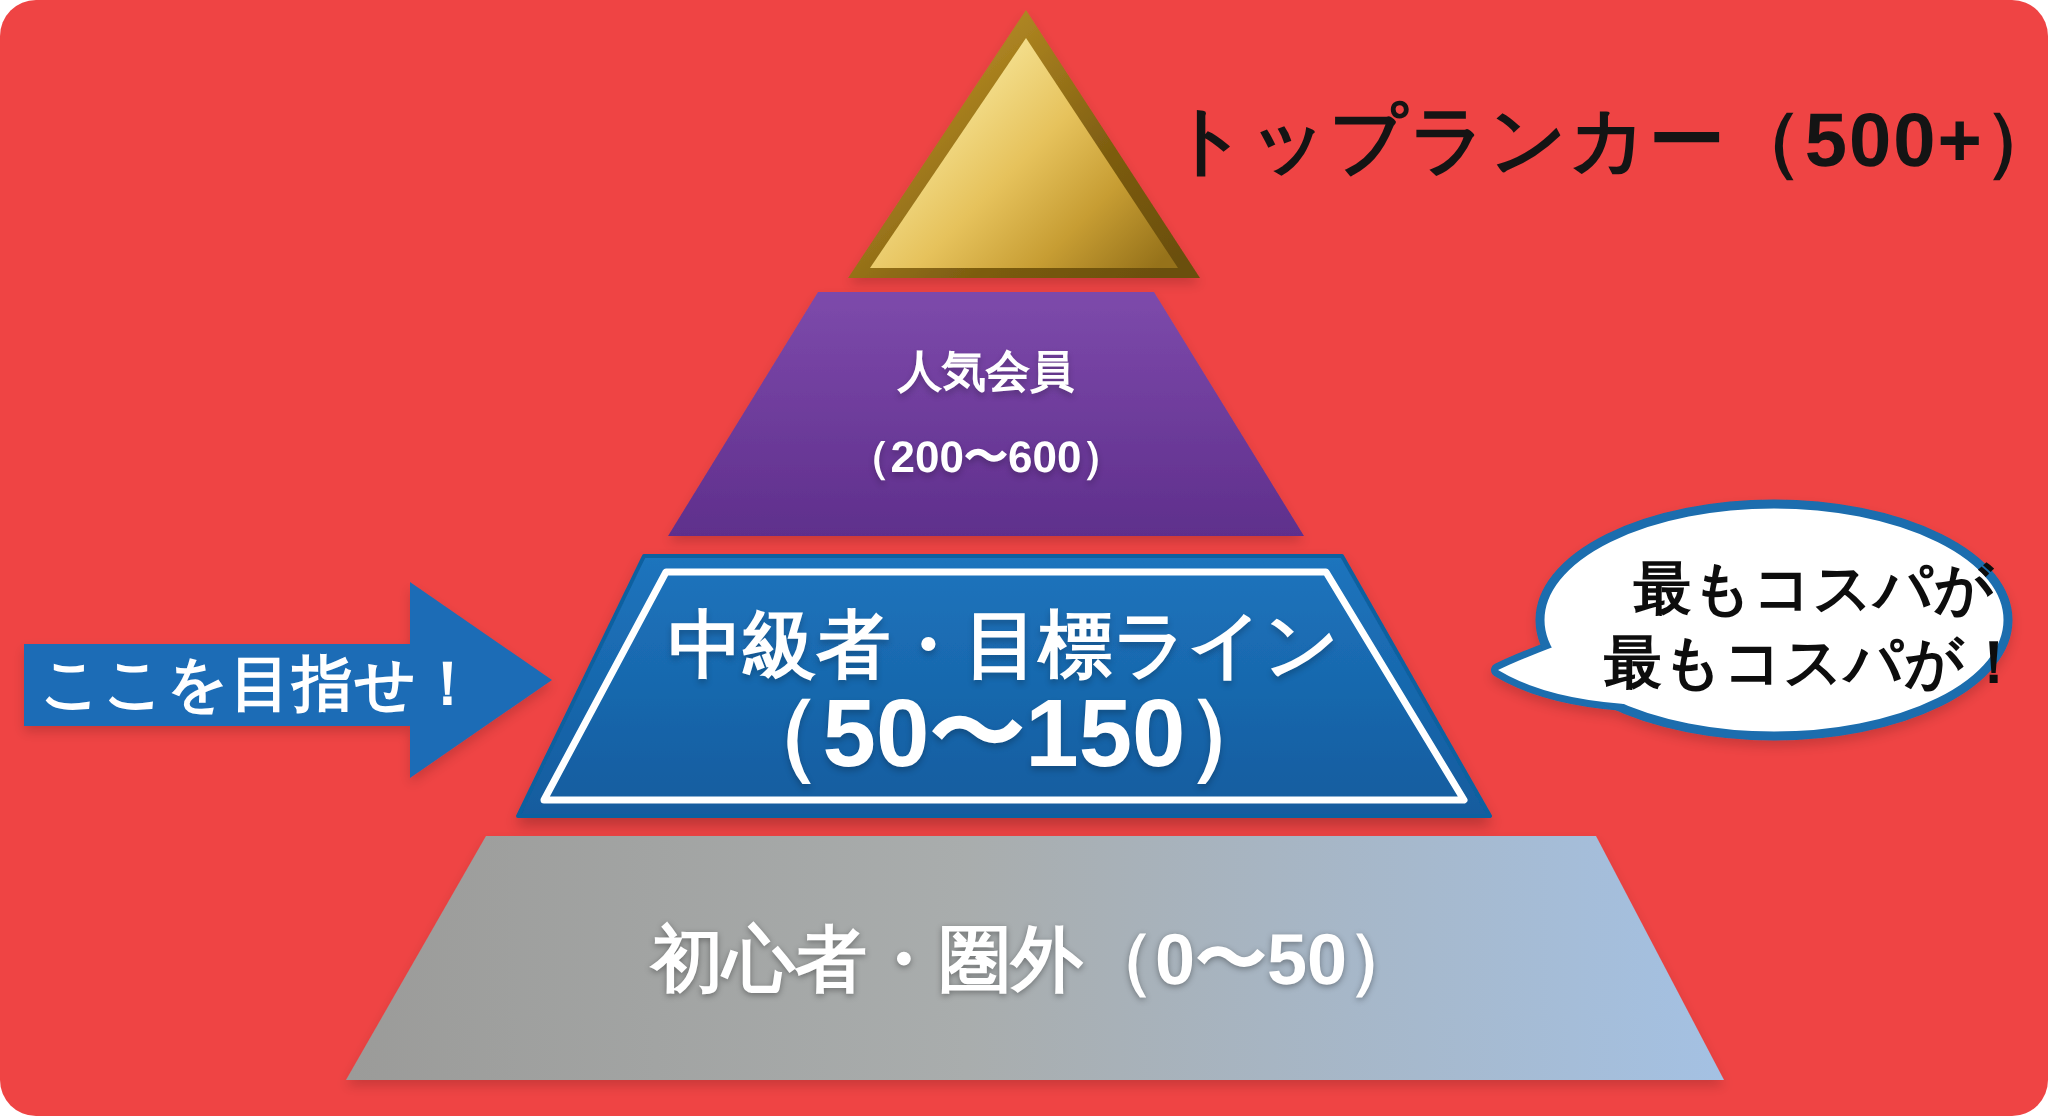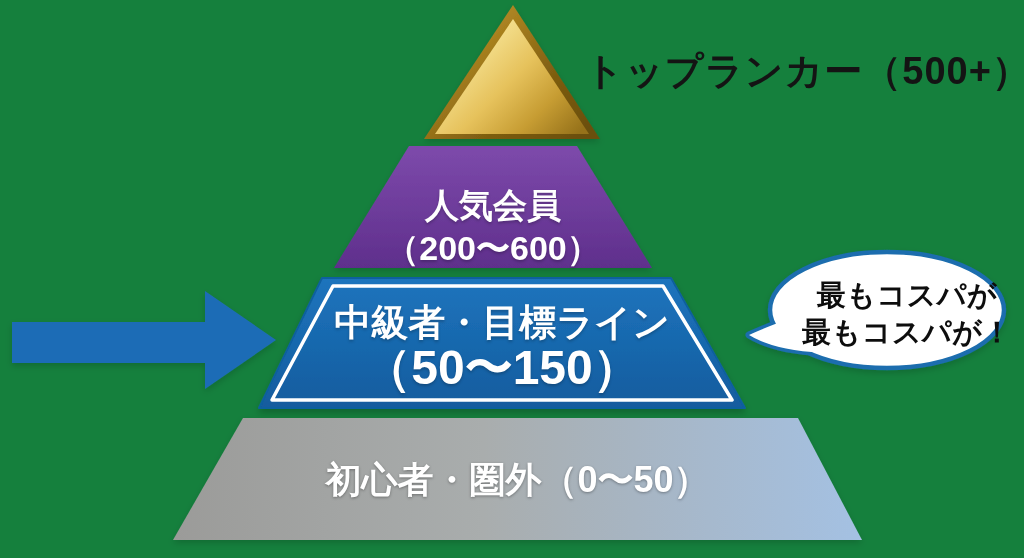--- a/index.html
+++ b/index.html
@@ -2,39 +2,40 @@
 <html><head>
 <meta charset="utf-8">
 <style>
   html, body { margin: 0; padding: 0; }
   body {
     width: 1024px; height: 558px; overflow: hidden;
     font-family: "Liberation Sans", "DejaVu Sans", sans-serif;
   }
   .stage {
     position: relative; width: 1024px; height: 558px;
-    background: #15803d;
+    background: #ef4444;
+    border-radius: 18px;
   }
   .stage svg { position: absolute; left: 0; top: 0; }
   .txt {
     position: absolute; text-align: center; font-weight: 700;
     white-space: nowrap; pointer-events: none;
   }
   .tier-txt {
     color: #ffffff;
     text-shadow: 0 2px 3px rgba(0,0,0,0.22);
   }
   .top-label {
     left: 585px; top: 50px; width: 420px;
     font-size: 38px; line-height: 42px; color: #141414;
     text-align: left; letter-spacing: 1px;
   }
   .purple-label {
-    left: 333px; top: 184px; width: 320px;
-    font-size: 34px; line-height: 43px; text-align: center;
+    left: 333px; top: 164px; width: 320px;
+    font-size: 22px; line-height: 43px; text-align: center;
   }
   .blue-label {
     left: 259px; top: 300px; width: 486px;
     font-size: 37px; line-height: 45px;
   }
   .blue-label .l2 { font-size: 48px; }
   .gray-label {
     left: 173px; top: 460px; width: 689px;
     font-size: 36px; line-height: 40px;
     text-shadow: 0 1px 3px rgba(0,0,0,0.35);
@@ -120,19 +121,20 @@
 
   <div class="txt tier-txt blue-label">
     <span class="line">中級者・目標ライン</span>
     <span class="line l2">（50〜150）</span>
   </div>
 
   <div class="txt tier-txt gray-label">
     <span class="line">初心者・圏外（0〜50）</span>
   </div>
 
+  <div class="txt arrow-label">ここを目指せ！</div>
 
   <div class="txt bubble-label">
     <span class="line">最もコスパが</span>
     <span class="line">最もコスパが！</span>
   </div>
 
 </div>
 
 </body></html>

